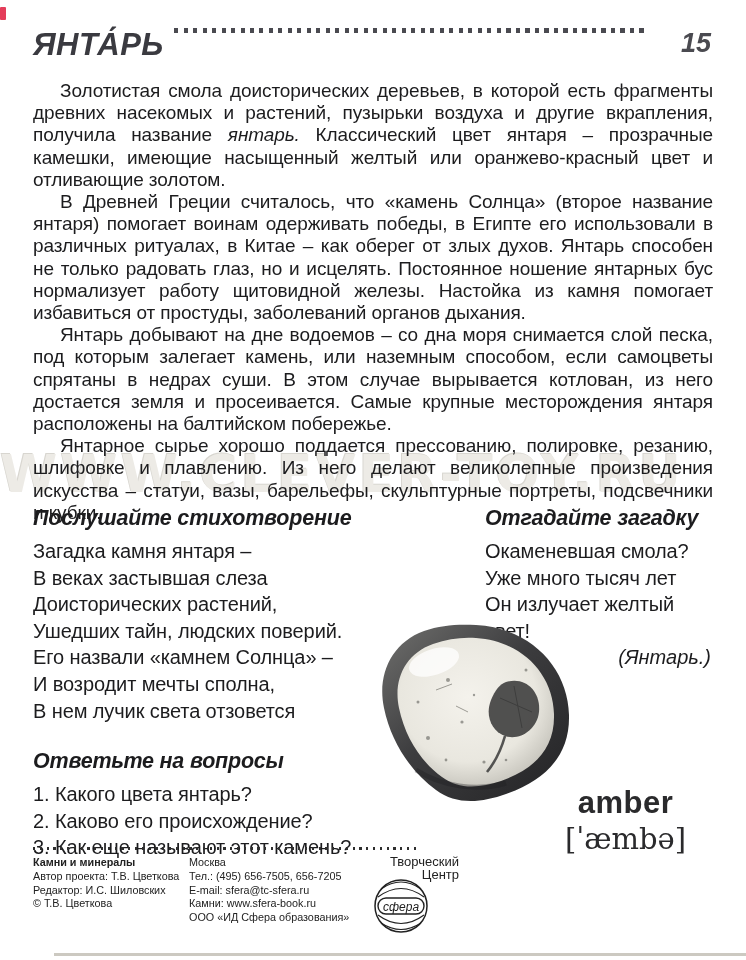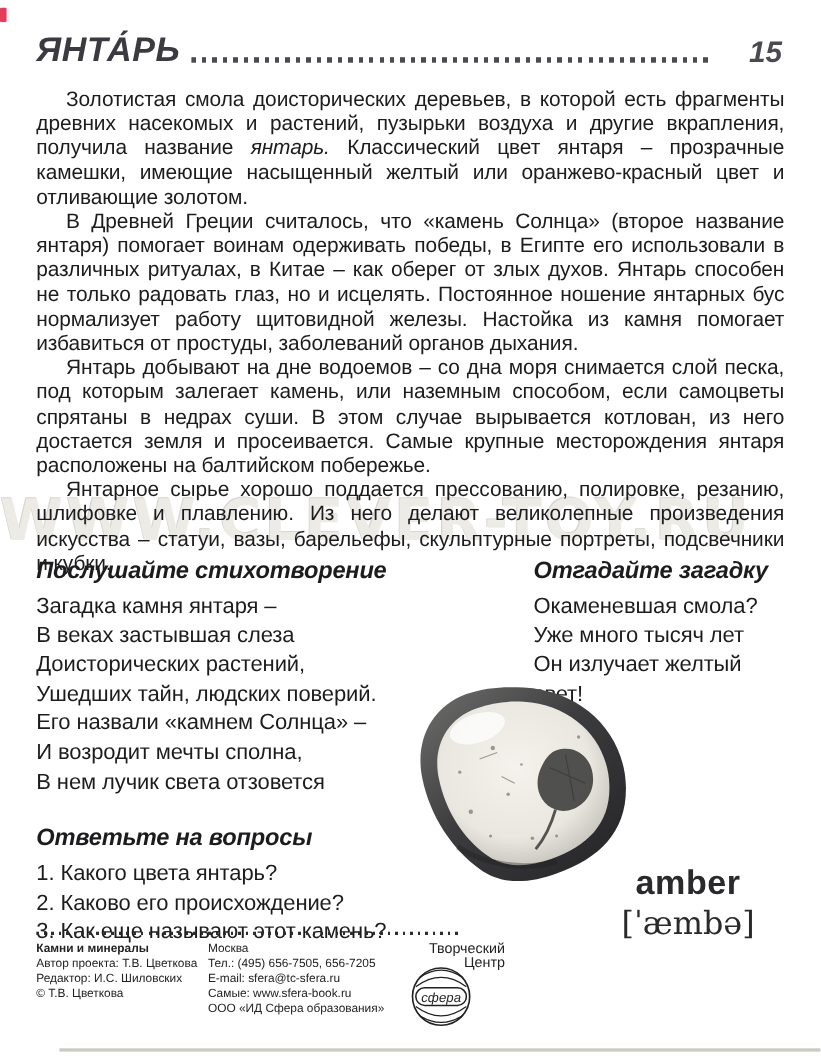--- a/index.html
+++ b/index.html
@@ -2,21 +2,21 @@
 <html><head>
 <meta charset="utf-8">
 <style>
   html,body { margin:0; padding:0; }
   body {
     width:746px; height:960px; background:#ffffff; position:relative; overflow:hidden;
     font-family:"Liberation Sans", sans-serif; color:#1c1c1e;
   }
   .corner-mark { position:absolute; left:0; top:7px; width:6px; height:13px; background:#e43d5a; border-radius:1px; }
 
-  .title-row { position:absolute; left:33px; right:35px; top:28px; display:flex; align-items:flex-end; z-index:3; }
+  .title-row { position:absolute; left:33px; right:35px; top:28px; display:flex; z-index:3; }
   .page-title { font-style:italic; font-weight:bold; font-size:31px; letter-spacing:.5px; color:#3a3a40; line-height:34px; }
   .leader { flex:1; height:5px; margin:0 4px 5px 10px; background:repeating-linear-gradient(90deg,#4a4a50 0 4px, transparent 4px 9.5px); }
   .page-num { font-style:italic; font-weight:bold; font-size:27px; color:#4a4a50; line-height:30px;margin-left:32px; }
 
   .watermark { position:absolute; left:0; right:0; top:444px; text-align:left; z-index:0;
     font-family:"DejaVu Sans", sans-serif; font-weight:bold; font-size:52px; letter-spacing:3px;
     color:#edebe6; text-shadow:-1px -1px 0 #d8d6d0, 1px 2px 1px #ffffff; white-space:nowrap; }
 
   .article { position:absolute; left:33px; width:680px; top:80px; z-index:1; }
   .body-par { margin:0; font-size:19px; line-height:22.2px; text-align:justify; text-indent:27px; letter-spacing:-.1px; }
@@ -89,20 +89,21 @@
         </div>
     </div>
   </div>
   <div class="col-right">
     <h3 class="section-heading">Отгадайте загадку</h3>
     <div>
         <div class="verse-line">Окаменевшая смола?</div>
         <div class="verse-line">Уже много тысяч лет</div>
         <div class="verse-line">Он излучает желтый свет!</div>
       </div>
+    <div class="riddle-answer">(Янтарь.)</div>
   </div>
 </div>
 
 <svg class="amber-photo" viewBox="0 0 240 195" xmlns="http://www.w3.org/2000/svg">
   <defs>
     <radialGradient id="amberFill" cx="45%" cy="40%" r="70%">
       <stop offset="0%" stop-color="#f4f2ec"></stop>
       <stop offset="62%" stop-color="#e9e7df"></stop>
       <stop offset="88%" stop-color="#c8c6be"></stop>
       <stop offset="100%" stop-color="#9a9890"></stop>
@@ -152,21 +153,21 @@
           <div class="f-line">Автор проекта: Т.В. Цветкова</div>
           <div class="f-line">Редактор: И.С. Шиловских</div>
           <div class="f-line">© Т.В. Цветкова</div>
         </div>
     </div>
     <div class="f-col2">
       <div>
           <div class="f-line">Москва</div>
           <div class="f-line">Тел.: (495) 656-7505, 656-7205</div>
           <div class="f-line">E-mail: sfera@tc-sfera.ru</div>
-          <div class="f-line">Самые: www.sfera-book.ru</div>
+          <div class="f-line">Камни: www.sfera-book.ru</div>
           <div class="f-line">ООО «ИД Сфера образования»</div>
         </div>
     </div>
     <svg class="f-logo" viewBox="0 0 92 86" xmlns="http://www.w3.org/2000/svg">
       <text x="90" y="14" text-anchor="end" font-size="13" fill="#222" font-family="Liberation Sans, sans-serif">Творческий</text>
       <text x="90" y="27" text-anchor="end" font-size="13" fill="#222" font-family="Liberation Sans, sans-serif">Центр</text>
       <g stroke="#222" fill="none" stroke-width="1.5">
         <circle cx="32" cy="54" r="26"></circle>
         <path d="M9,45 Q32,28 55,45" stroke-width="1.2"></path>
         <path d="M12,37 Q32,23 52,37" stroke-width="1.2"></path>

